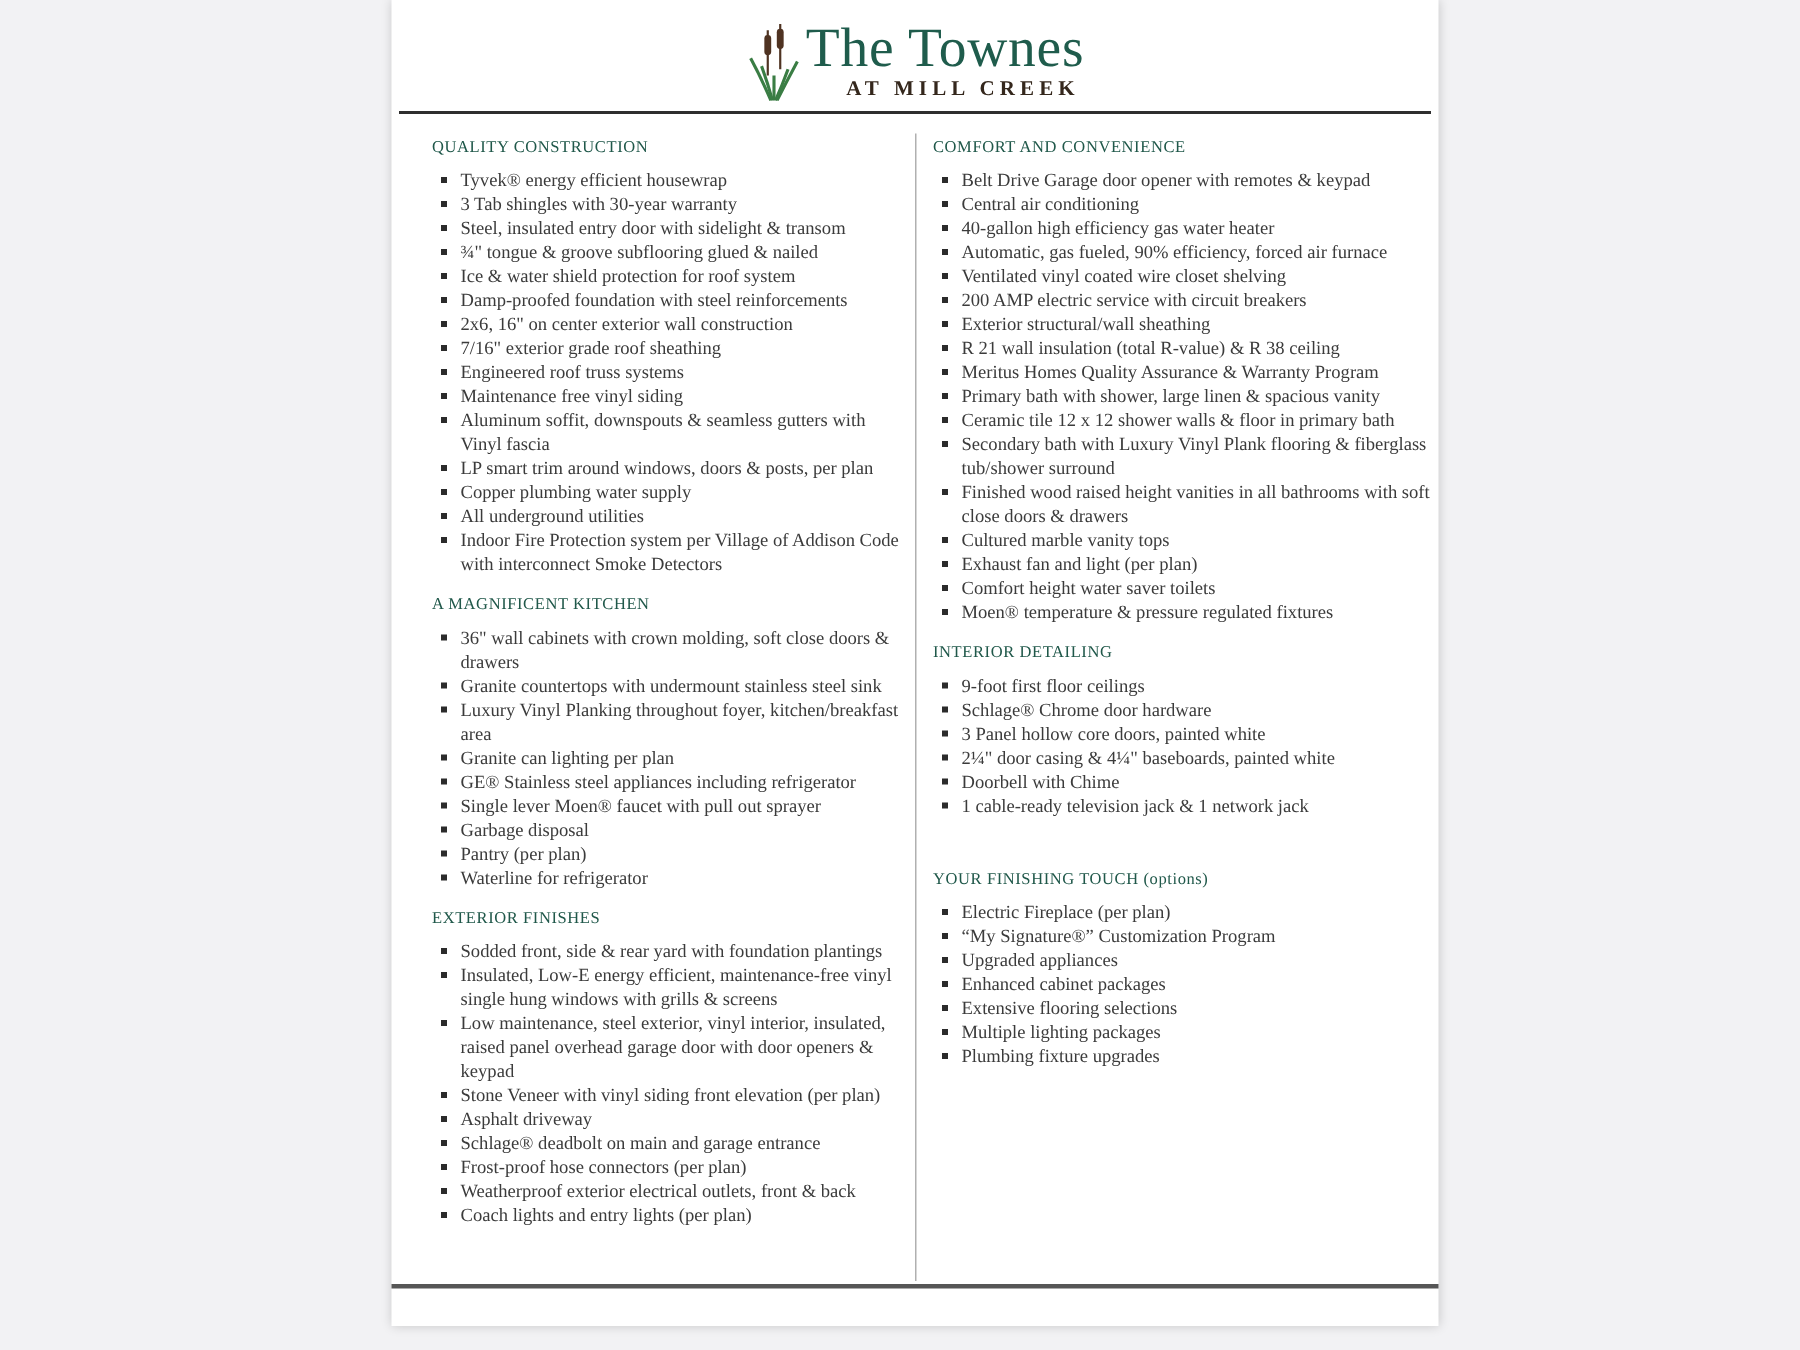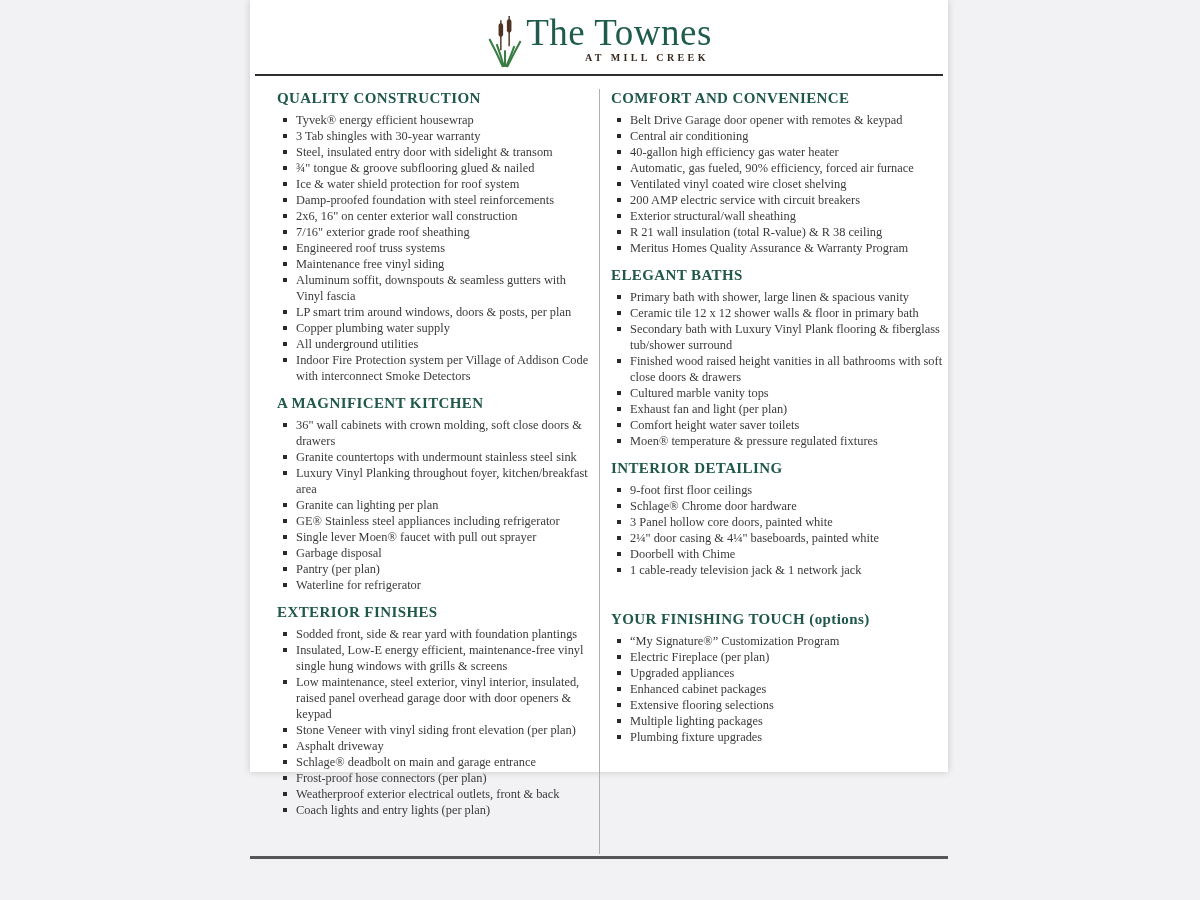--- a/index.html
+++ b/index.html
@@ -5,22 +5,22 @@
   html, body { margin: 0; padding: 0; }
   body {
     width: 1200px; height: 900px;
     background: var(--canvas-bg, #f2f2f4);
     font-family: "Liberation Serif", serif;
     overflow: hidden;
     position: relative;
   }
   .page {
     position: absolute;
-    left: 250px; top: 0;
-    width: 698px; height: 772px;
+    left: 261px; top: 0;
+    width: 698px; height: 884px;
     background: var(--page-bg, #ffffff);
     box-shadow: 0 0 7px rgba(0,0,0,0.18);
   }
   
   header {
     height: 74px;
     display: flex;
     align-items: center;
     justify-content: center;
   }
@@ -28,21 +28,21 @@
   .logo svg { margin-top: 10px; margin-right: 2px; }
   .logo-text { display: flex; flex-direction: column; }
   .logo-title {
     font-size: 37px;
     line-height: 40px;
     color: var(--logo-green, #1f5c4c);
     letter-spacing: 0.5px;
     margin-top: 8px;
   }
   .logo-subtitle {
-    font-size: 10px;
+    font-size: 14px;
     font-weight: bold;
     letter-spacing: 3.4px;
     color: #34271c;
     text-align: right;
     padding-right: 3px;
     margin-top: -1px;
   }
   .top-rule {
     height: 0;
     border-bottom: 2px solid var(--rule-dark, #2e2e2e);
@@ -53,22 +53,22 @@
     display: flex;
     align-items: stretch;
     height: 765px;
     padding-top: 13px;
     overflow: hidden;
   }
   .col { box-sizing: border-box; width: 349px; }
   .col-left  { padding: 0 6px 0 27px; }
   .col-right { padding: 0 4px 0 11px; border-left: 1px solid var(--divider-gray, #b0b0b0); }
   .section-heading {
-    font-size: 15px;
-    font-weight: bold;
+    font-size: 11px;
+    font-weight: normal;
     color: var(--heading, #20584a);
     letter-spacing: 0.4px;
     margin: 10px 0 4px 0;
     line-height: 19px;
   }
   .feature-section:first-child .section-heading { margin-top: 0; }
   .feature-section.gap-before { margin-top: 32px; }
   ul { list-style: none; margin: 0; padding: 0 0 0 5px; }
   li {
     display: flex;
@@ -305,21 +305,20 @@
               <span class="bullet"></span>
               <span class="item-text">R 21 wall insulation (total R-value) &amp; R 38 ceiling</span>
             </li>
             <li>
               <span class="bullet"></span>
               <span class="item-text">Meritus Homes Quality Assurance &amp; Warranty Program</span>
             </li>
           </ul>
         </section>
         <section class="feature-section">
-          <h2 class="section-heading">ELEGANT BATHS</h2>
           <ul>
             <li>
               <span class="bullet"></span>
               <span class="item-text">Primary bath with shower, large linen &amp; spacious vanity</span>
             </li>
             <li>
               <span class="bullet"></span>
               <span class="item-text">Ceramic tile 12 x 12 shower walls &amp; floor in primary bath</span>
             </li>
             <li>
@@ -375,25 +374,25 @@
               <span class="bullet"></span>
               <span class="item-text">1 cable-ready television jack &amp; 1 network jack</span>
             </li>
           </ul>
         </section>
         <section class="feature-section gap-before">
           <h2 class="section-heading">YOUR FINISHING TOUCH (options)</h2>
           <ul>
             <li>
               <span class="bullet"></span>
+              <span class="item-text">Electric Fireplace (per plan)</span>
+            </li>
+            <li>
+              <span class="bullet"></span>
               <span class="item-text">“My Signature®” Customization Program</span>
-            </li>
-            <li>
-              <span class="bullet"></span>
-              <span class="item-text">Electric Fireplace (per plan)</span>
             </li>
             <li>
               <span class="bullet"></span>
               <span class="item-text">Upgraded appliances</span>
             </li>
             <li>
               <span class="bullet"></span>
               <span class="item-text">Enhanced cabinet packages</span>
             </li>
             <li>

